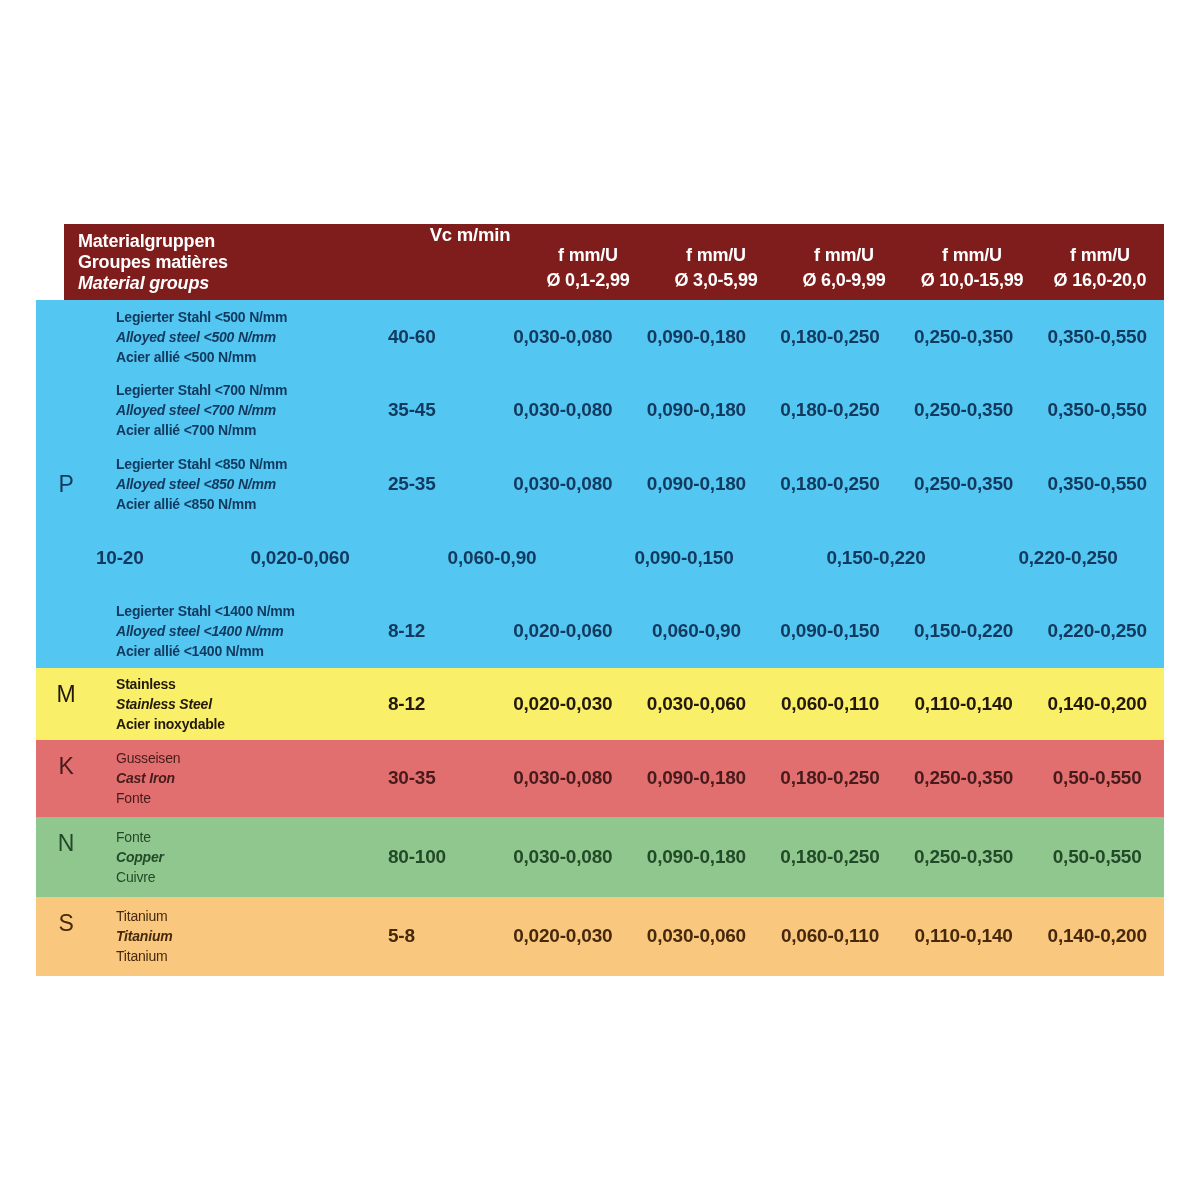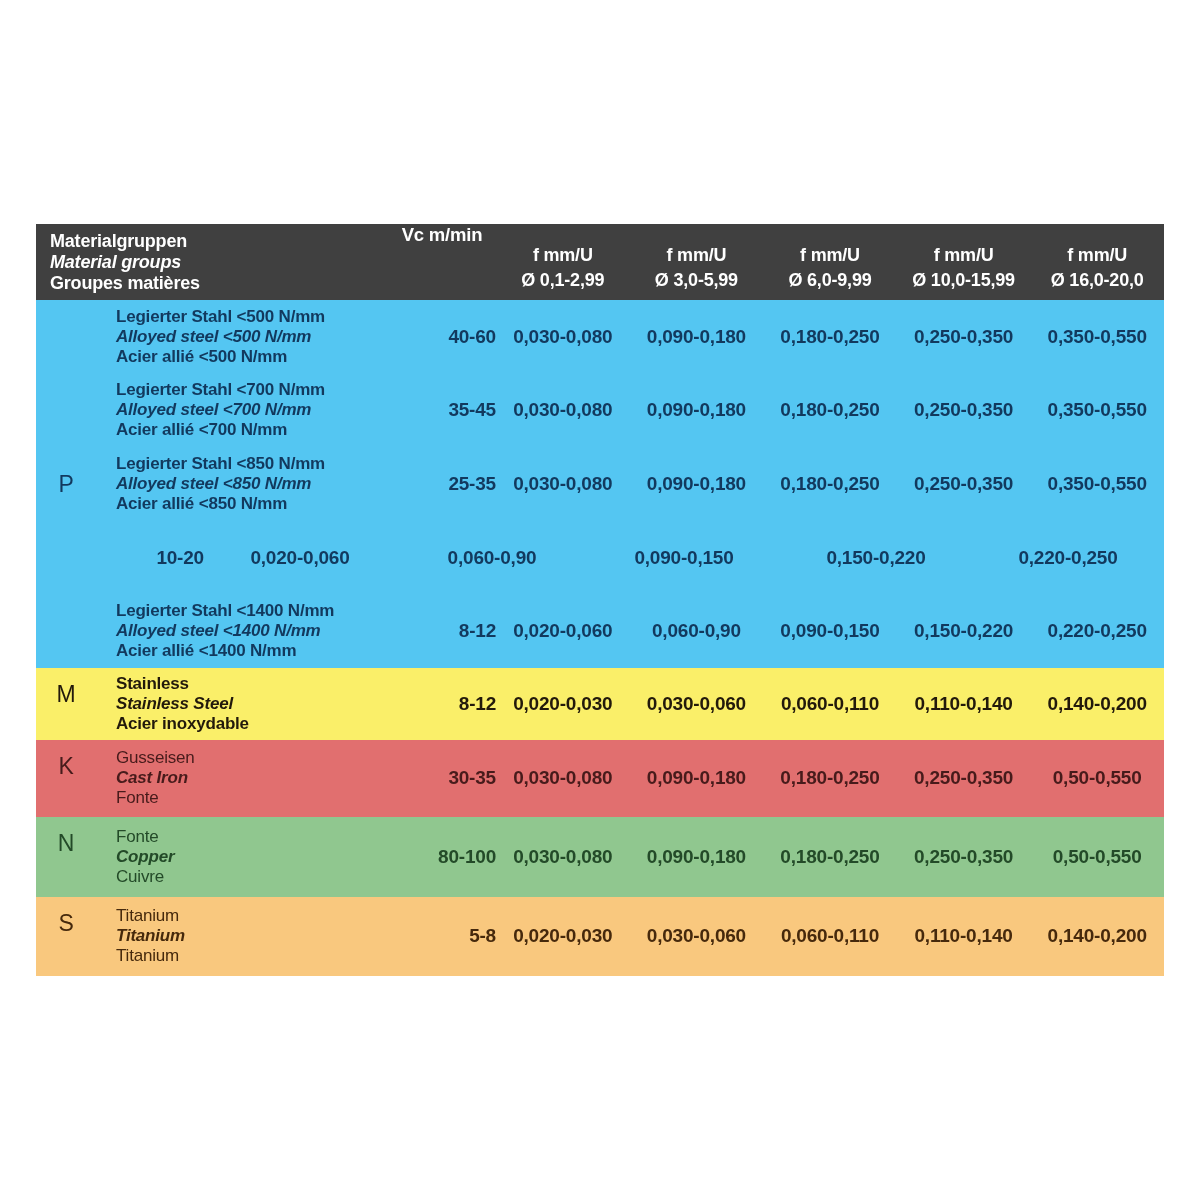--- a/index.html
+++ b/index.html
@@ -10,21 +10,21 @@
     -webkit-font-smoothing: antialiased;
   }
   .canvas { position: relative; width: 1200px; height: 1200px; background: #ffffff; overflow: hidden; }
 
   .feedtable {
     position: absolute; left: 36px; top: 224px; width: 1128px;
     letter-spacing: -0.2px;
   }
 
   
-  .thead { display: flex; background: #404040; color: #ffffff; height: 76px; }
+  .thead { display: flex; background: #7f1d1d; color: #ffffff; height: 76px; margin-left: 28px; }
   .th-mat {
     width: 352px; display: flex; flex-direction: column; justify-content: center;
     padding-left: 14px; gap: 1px;
   }
   .th-mat .tl { font-size: 18px; font-weight: 700; line-height: 20px; }
   .th-mat .tl.it { font-style: italic; }
   .th-vc {
     width: 108px; display: flex; flex-direction: column; justify-content: flex-start;
     align-items: center; padding-bottom: 11px; font-size: 18.5px; font-weight: 700;
   }
@@ -46,38 +46,38 @@
   .rows { flex: 1; display: flex; flex-direction: column; }
   .row { display: flex; align-items: center; }
 
   .g-P .row { height: 73.6px; }
   .g-M .row { height: 72px; }
   .g-K .row { height: 77px; }
   .g-N .row { height: 80px; }
   .g-S .row { height: 79px; }
 
   .mat-cell { width: 292px; padding-left: 20px; }
-  .nl { font-size: 17px; line-height: 20px; }
+  .nl { font-size: 14px; line-height: 20px; }
   .nl.it { font-style: italic; font-weight: 700; }
   .g-P .nl, .g-M .nl { font-weight: 700; }
 
-  .vc-cell { width: 108px; text-align: right; font-size: 19px; font-weight: 700; }
+  .vc-cell { width: 108px; text-align: left; font-size: 19px; font-weight: 700; }
   .f-cell { flex: 1; text-align: center; font-size: 19px; font-weight: 700; }
 </style>
 </head>
 <body>
 
 <div class="canvas">
   <div class="feedtable">
 
     <div class="thead">
       <div class="th-mat">
         <div class="tl">Materialgruppen</div>
+        <div class="tl">Groupes matières</div>
         <div class="tl it">Material groups</div>
-        <div class="tl">Groupes matières</div>
       </div>
       <div class="th-vc">
         <div>Vc m/min</div>
       </div>
       <div class="th-f">
         <div class="fl">f mm/U</div>
         <div class="dia">Ø 0,1-2,99</div>
       </div>
       <div class="th-f">
         <div class="fl">f mm/U</div>

